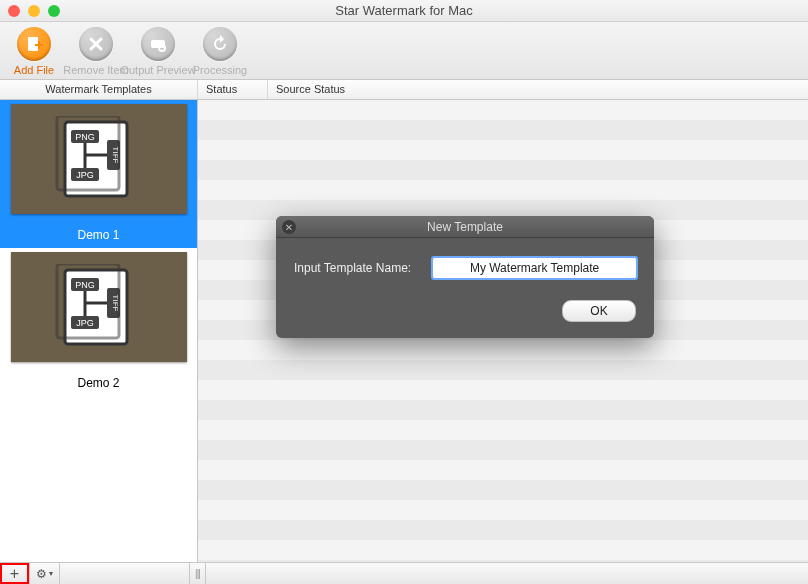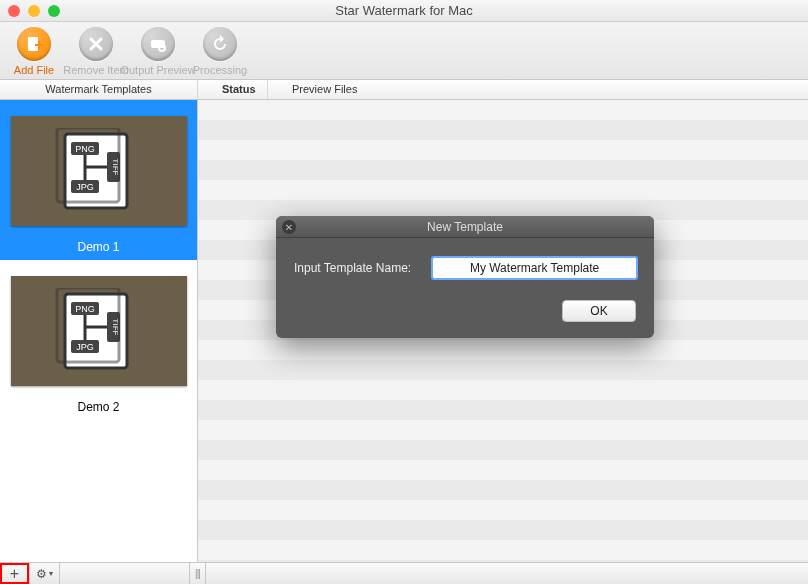--- a/index.html
+++ b/index.html
@@ -73,38 +73,38 @@
   .tb-svg { width: 18px; height: 18px; fill: #fff; }
   .columns-header {
     height: 20px;
     background: linear-gradient(#fdfdfd, #efefef);
     border-bottom: 1px solid #c8c8c8;
     display: flex;
     font-size: 11px;
     color: #333;
   }
   .col-h {
-    padding: 3px 24px;
+    padding: 3px 8px;
     border-right: 1px solid #d8d8d8;
   }
   .col-templates { width: 198px; text-align: center; }
-  .col-status { width: 70px; font-weight: bold; }
+  .col-status { width: 70px; }
   .col-sources { flex: 1; border-right: none; }
   .main {
     display: flex;
     height: calc(584px - 22px - 58px - 20px - 22px);
   }
   .sidebar {
     width: 198px;
     background: #fff;
     border-right: 1px solid #c8c8c8;
     overflow-y: auto;
   }
   .template-item {
-    padding: 16px 6px 6px 6px;
+    padding: 4px 6px 6px 6px;
     text-align: center;
   }
   .template-item.selected {
     background: #1e90ff;
     color: #fff;
   }
   .template-thumb {
     width: 176px; height: 110px;
     background: #6b5f4a;
     margin: 0 auto;
@@ -204,21 +204,21 @@
     text-align: center;
   }
   .dlg-actions {
     display: flex; justify-content: flex-end;
     margin-top: 22px;
   }
   .dlg-ok {
     width: 74px; height: 22px;
     background: linear-gradient(#ffffff,#e8e8e8);
     border: 1px solid #bfbfbf;
-    border-radius: 4px;
+    border-radius: 9px;
     font-size: 12px;
     color: #222;
     cursor: pointer;
   }
 </style>
 </head>
 <body>
 
 <div class="titlebar">
   <div class="traffic">
@@ -265,21 +265,21 @@
           </svg>
         </div>
         <div class="tb-label">Processing</div>
       </div>
     </div>
 </div>
 
 <div class="columns-header">
   <div class="col-h col-templates">Watermark Templates</div>
   <div class="col-h col-status">Status</div>
-  <div class="col-h col-sources">Preview Files</div>
+  <div class="col-h col-sources">Source Status</div>
 </div>
 
 <div class="main">
   <div class="sidebar" id="sidebar">
       <div class="template-item selected">
         <div class="template-thumb">
   <svg width="96" height="86" viewBox="0 0 96 86">
     <g transform="translate(14,6)">
       <rect x="0" y="0" width="62" height="74" rx="3" fill="#fff" stroke="#333" stroke-width="3"></rect>
       <rect x="6" y="8" width="28" height="13" rx="2" fill="#444"></rect>

